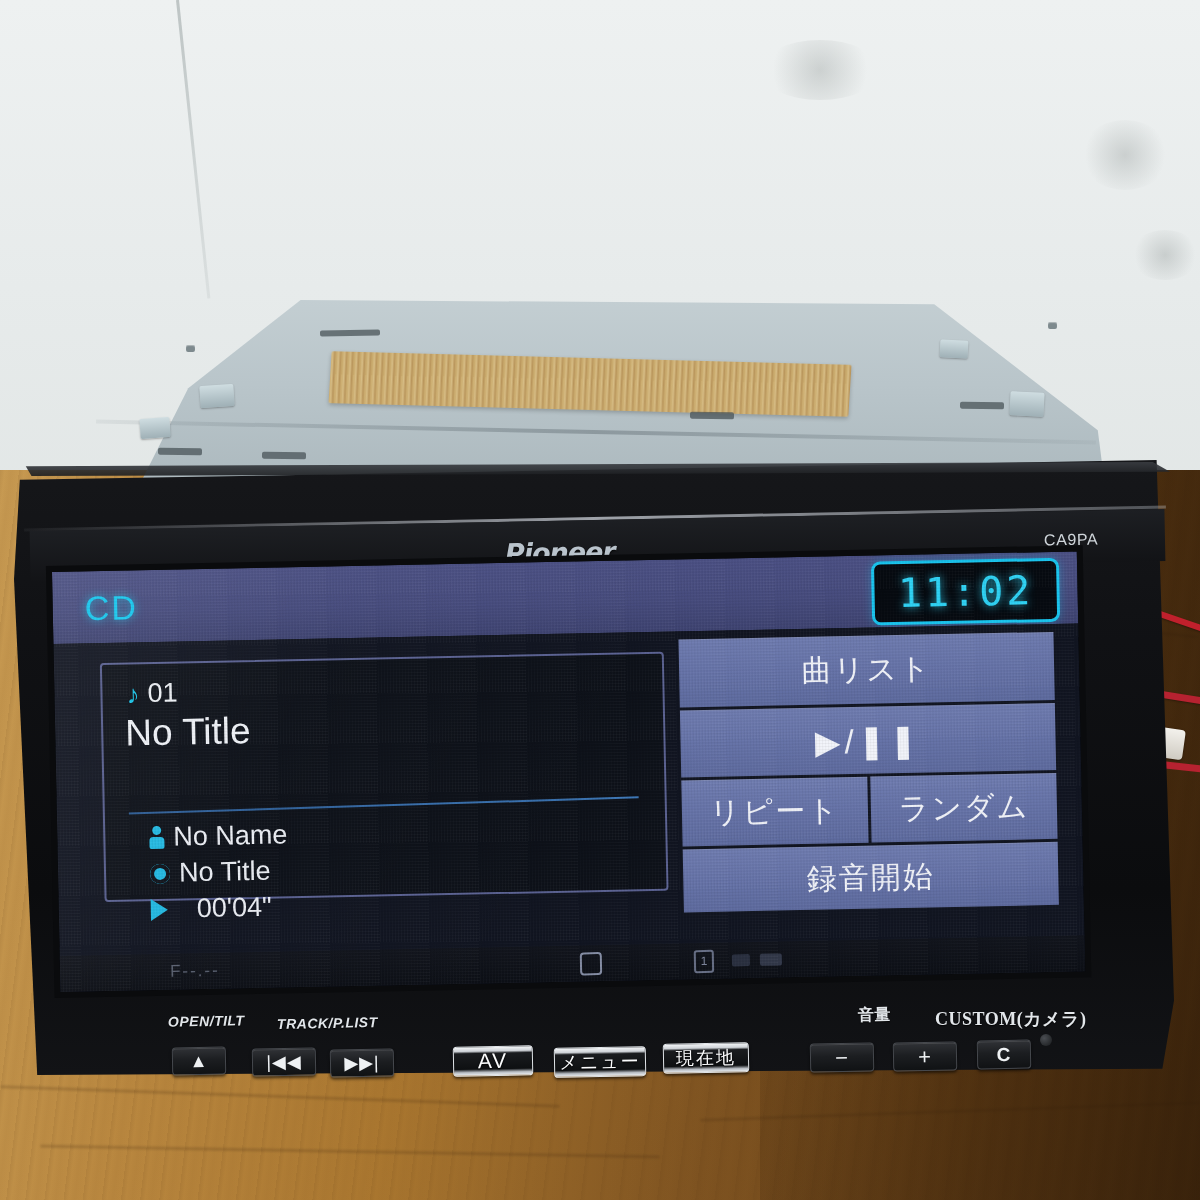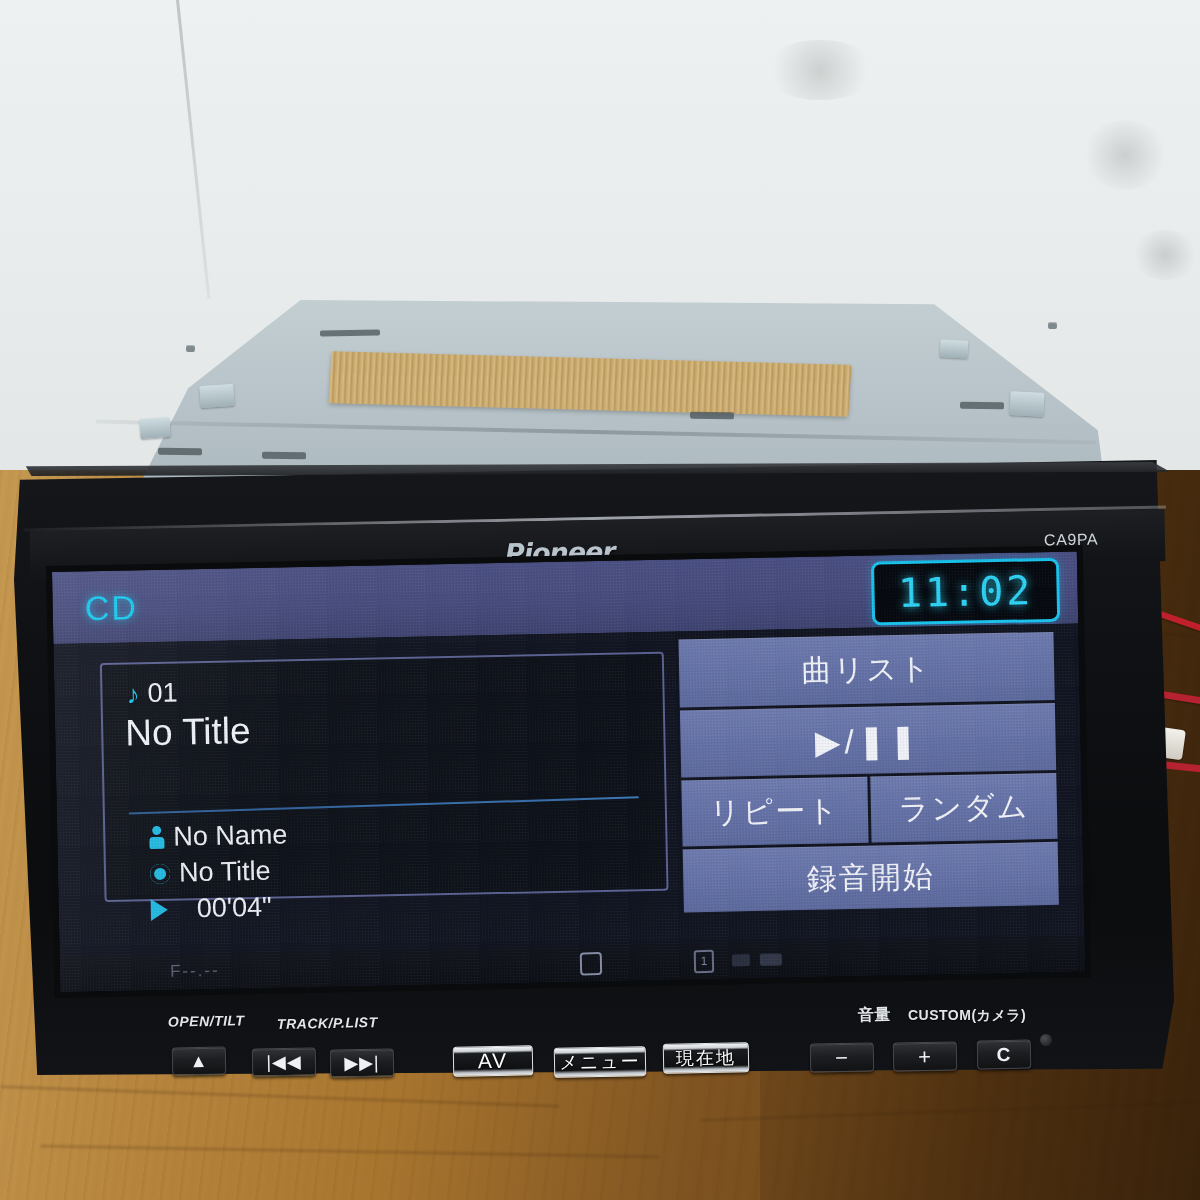--- a/index.html
+++ b/index.html
@@ -364,21 +364,21 @@
     </div>
 
     <div class="lcd-tex"></div>
     <div class="lcd-glare"></div>
   </div>
 
   <div class="ctrl-labels">
     <div class="lbl" style="left:168px;top:1013px;transform:rotate(-1.2deg);">OPEN/TILT</div>
     <div class="lbl" style="left:277px;top:1015px;transform:rotate(-1.2deg);">TRACK/P.LIST</div>
     <div class="lbl lbl-jp" style="left:858px;top:1005px;transform:rotate(-1.2deg);">音量</div>
-    <div class="lbl lbl-jp" style="left:908px;top:1007px;font-size:14px;">CUSTOM(カメラ)</div>
+    <div class="lbl lbl-jp" style="left:935px;top:1007px;font-size:18px;font-family:Liberation Serif, serif;">CUSTOM(カメラ)</div>
   </div>
 
   <div class="pbtn" style="left:172px;top:1047px;width:52px;height:26px;transform:rotate(-1.1deg);">
     <span class="glyph">▲</span>
   </div>
   <div class="pbtn" style="left:252px;top:1048px;width:62px;height:26px;transform:rotate(-1.1deg);">
     <span class="glyph">|◀◀</span>
   </div>
   <div class="pbtn" style="left:330px;top:1049px;width:62px;height:26px;transform:rotate(-1.1deg);">
     <span class="glyph">▶▶|</span>

